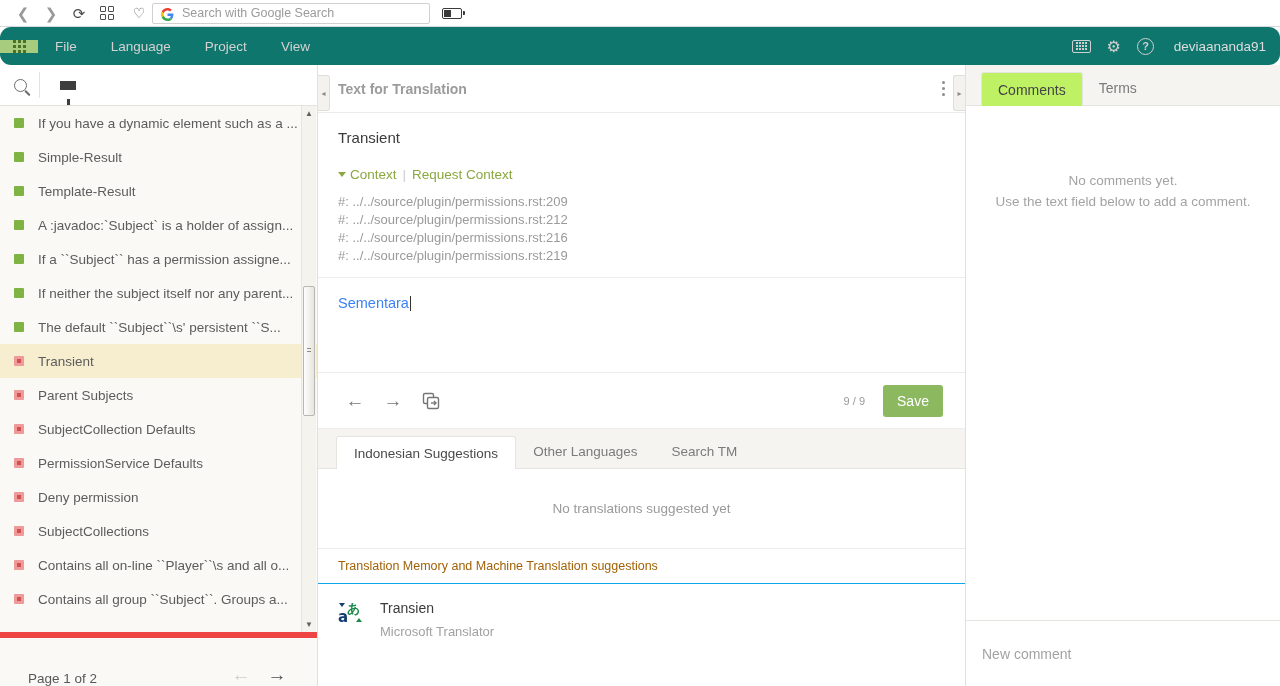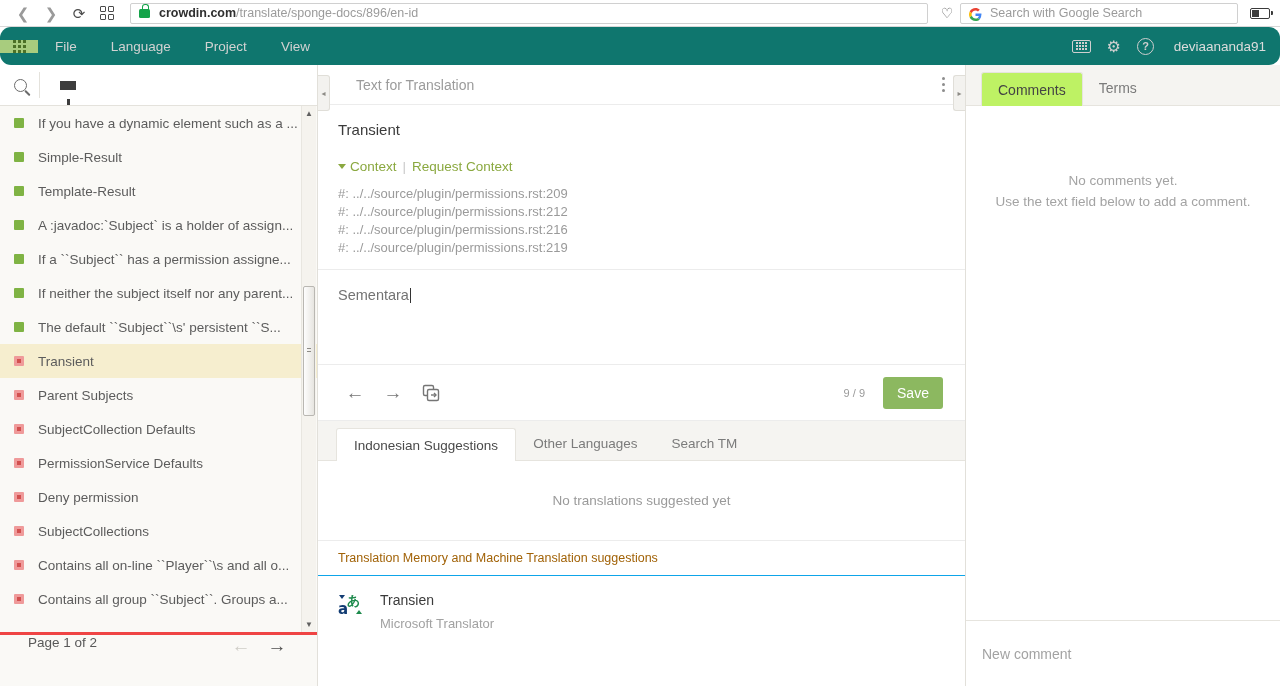--- a/index.html
+++ b/index.html
@@ -204,62 +204,63 @@
     background: linear-gradient(to right, #fdfdfd, #e7e5e0);
     border: 1px solid #b9b7b2; border-radius: 2px;
   }
   .sb-thumb:after {
     content: ""; position: absolute; left: 3px; right: 3px; top: 50%;
     margin-top: -3px; height: 6px;
     background: repeating-linear-gradient(to bottom, #8d8b86 0 1px, transparent 1px 3px);
   }
   .pager {
     height: 54px; flex: none;
-    border-top: 3px solid #ef4444;
+    border-top: 6px solid #ef4444;
     background: #faf9f6;
-    display: flex; align-items: flex-start;
+    display: flex; align-items: flex-end;
     padding: 0 22px 0 28px;
   }
   .pager-label { font-size: 13.5px; color: #585858; flex: 1; }
   .pager-btn { width: 36px; text-align: center; font-size: 19px; color: #cfcdc7; }
   .pager-btn.enabled { color: #4d4d4d; }
 
   
   .middle { flex: 1; display: flex; flex-direction: column; background: #fff; min-width: 0; position: relative; }
   .collapse-handle {
     position: absolute; top: 10px; width: 12px; height: 36px;
     background: #f3f2ef; border: 1px solid #e0ded8;
     display: flex; align-items: center; justify-content: center;
     font-size: 8px; color: #8d8b86; z-index: 3;
   }
   .collapse-handle.left { left: 0; border-left: none; border-radius: 0 3px 3px 0; }
   .collapse-handle.right { right: 0; border-right: none; border-radius: 3px 0 0 3px; }
   .src-header {
-    height: 40px; flex: none;
+    height: 48px; flex: none;
     border-bottom: 1px solid #ececec;
     display: flex; align-items: center;
-    padding: 0 0 0 38px;
+    padding: 0 0 0 20px;
+    font-weight: bold;
   }
   .src-header-title { flex: 1; font-size: 14px; color: #9b9b9b; }
   .kebab { width: 44px; display: flex; flex-direction: column; align-items: center; gap: 3px; }
   .kebab i { width: 3px; height: 3px; background: #8d8d8d; border-radius: 50%; display: block; }
   .src-body { padding: 16px 20px 12px 20px; border-bottom: 1px solid #ececec; }
   .src-text { font-size: 15px; color: #3b3b3b; margin-bottom: 21px; }
   .ctx-line { font-size: 13.5px; margin-bottom: 11px; }
   .caret-down {
     display: inline-block;
     border-left: 4.5px solid transparent; border-right: 4.5px solid transparent;
     border-top: 5.5px solid #8aa83f; margin-right: 4px; vertical-align: 2px;
   }
   .ctx-link { color: #8aa83f; }
   .ctx-div { color: #c9c9c9; margin: 0 6px; }
   .ctx-ref { font-size: 13px; color: #9a9a9a; line-height: 18px; }
 
   .target-area { height: 95px; flex: none; padding: 16px 20px; border-bottom: 1px solid #ececec; }
-  .target-text { font-size: 14.5px; color: #737373; position: relative; display: inline-block; }
+  .target-text { font-size: 14.5px; color: #3b82f6; position: relative; display: inline-block; }
   .caret-bar {
     display: inline-block; width: 1px; height: 15px; background: #333;
     vertical-align: -3px; margin-left: 1px;
   }
   .editor-toolbar {
     height: 56px; flex: none;
     display: flex; align-items: center;
     padding: 0 22px 0 18px;
     border-bottom: 1px solid #ececec;
     gap: 0;
@@ -331,24 +332,20 @@
   <div class="nav-btn enabled">
     <span class="reload-ico">⟳</span>
   </div>
   <div class="nav-btn">
     <span class="grid4">
         <i></i>
         <i></i>
         <i></i>
         <i></i>
       </span>
-  </div>
-  <div class="urlbox">
-    <span class="lock"></span>
-    <span class="url-text"><b>crowdin.com</b><span>/translate/sponge-docs/896/en-id</span></span>
   </div>
   <div class="heart">♡</div>
   <div class="searchbox">
     <span class="gicon">
       <svg width="13" height="13" viewBox="0 0 48 48">
           <path fill="#EA4335" d="M24 9.5c3.5 0 6.6 1.2 9 3.6l6.8-6.8C35.6 2.4 30.2 0 24 0 14.6 0 6.5 5.4 2.6 13.2l7.9 6.2C12.4 13.7 17.7 9.5 24 9.5z"></path>
           <path fill="#4285F4" d="M46.1 24.6c0-1.6-.1-3.2-.4-4.6H24v9.1h12.4c-.5 2.9-2.2 5.3-4.6 7l7.1 5.5c4.2-3.9 6.6-9.6 6.6-17z"></path>
           <path fill="#FBBC05" d="M10.5 28.6c-.5-1.4-.8-2.9-.8-4.6s.3-3.2.8-4.6l-7.9-6.2C1 16.4 0 20.1 0 24s1 7.6 2.6 10.8l7.9-6.2z"></path>
           <path fill="#34A853" d="M24 48c6.5 0 11.9-2.1 15.9-5.8l-7.1-5.5c-2 1.3-4.6 2.1-8.8 2.1-6.3 0-11.6-4.2-13.5-9.9l-7.9 6.2C6.5 42.6 14.6 48 24 48z"></path>
         </svg>

